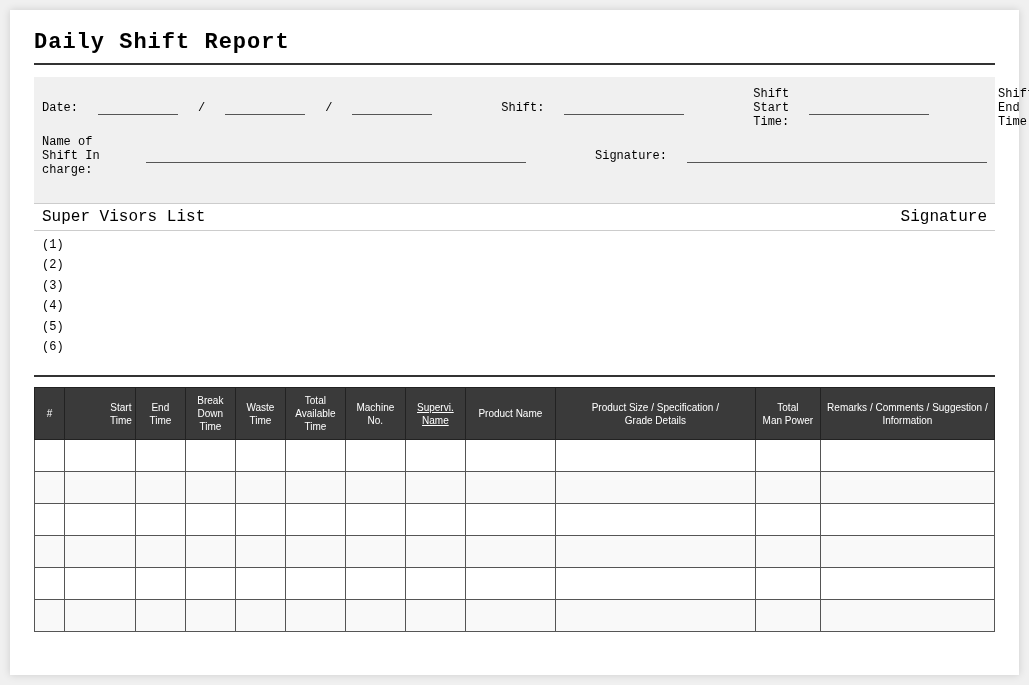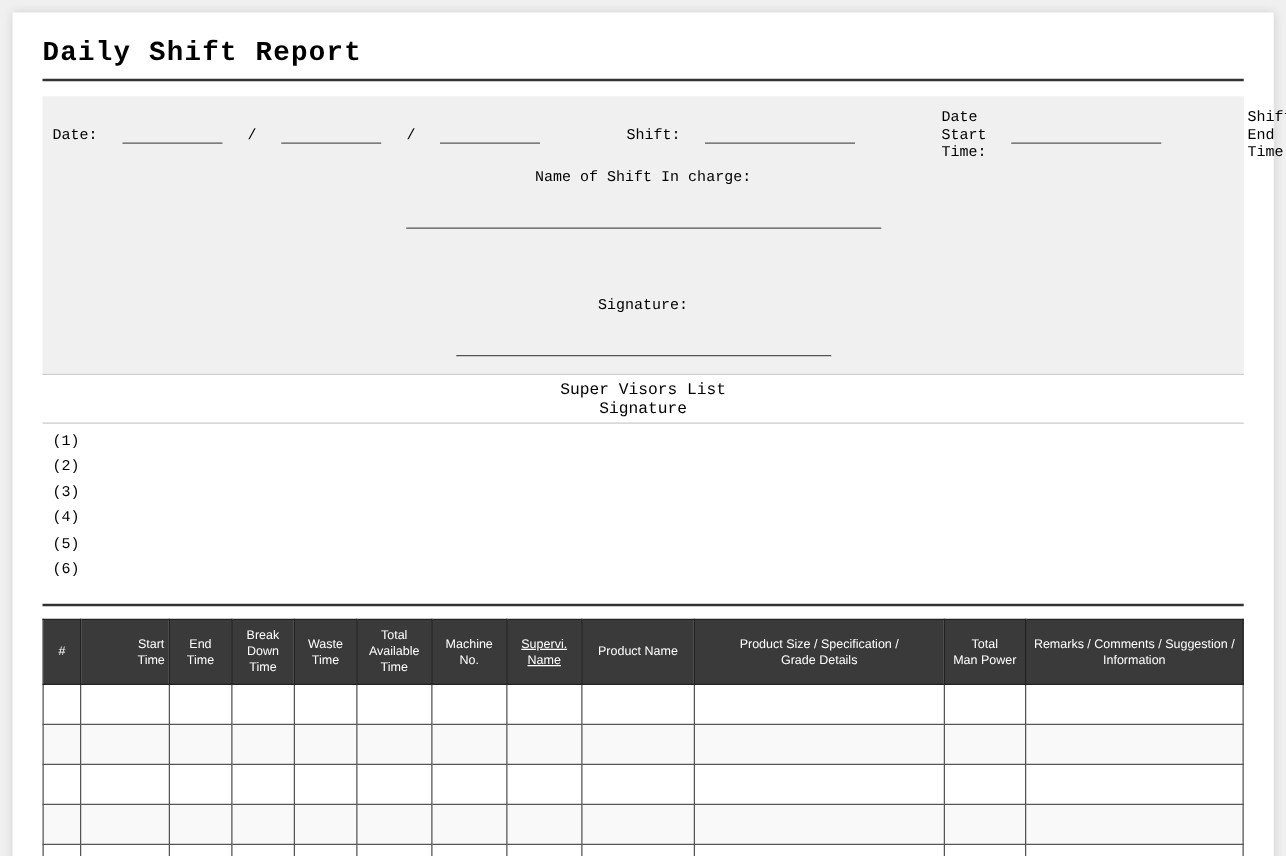--- a/index.html
+++ b/index.html
@@ -37,45 +37,44 @@
       margin-bottom: 0;
     }
     .header-row {
       display: flex;
       align-items: center;
       margin-bottom: 6px;
       font-size: 12px;
       font-family: 'Courier New', monospace;
       gap: 20px;
     }
-    .header-row:last-child { margin-bottom: 4px; flex-direction: column; }
+    .header-row:last-child { margin-bottom: 16px; }
     .field-line {
       display: inline-block;
       border-bottom: 1px solid #555;
       min-width: 80px;
       height: 14px;
     }
     .field-line.med { min-width: 120px; }
     .field-line.long { min-width: 180px; }
     .field-line.xlong { min-width: 380px; }
     .field-line.full { min-width: 300px; }
     .supervisors-section {
       margin-top: 0;
     }
     .supervisors-header {
       display: flex;
       justify-content: space-between;
       align-items: center;
       padding: 4px 8px;
-      font-size: 13px;
+      font-size: 16px;
       font-family: 'Courier New', monospace;
       border-top: 1px solid #ccc;
       border-bottom: 1px solid #ccc;
       background: #fff;
-      flex-direction: column;
     }
     .supervisors-list {
       padding: 4px 8px 8px 8px;
       font-size: 12px;
       font-family: 'Courier New', monospace;
       line-height: 1.7;
     }
     .section-divider {
       border: none;
       border-top: 2px solid #333;
@@ -124,21 +123,21 @@
       <span>Date:</span>
       <span class="field-line"></span>
       <span>/</span>
       <span class="field-line"></span>
       <span>/</span>
       <span class="field-line"></span>
       &nbsp;&nbsp;&nbsp;&nbsp;
       <span>Shift:</span>
       <span class="field-line med"></span>
       &nbsp;&nbsp;&nbsp;&nbsp;
-      <span>Date Start Time:</span>
+      <span>Shift Start Time:</span>
       <span class="field-line med"></span>
       &nbsp;&nbsp;&nbsp;&nbsp;
       <span>Shift End Time:</span>
       
     </div>
 
 
     <div class="header-row">
       <span>Name of Shift In charge:</span>
       <span class="field-line xlong"></span>

